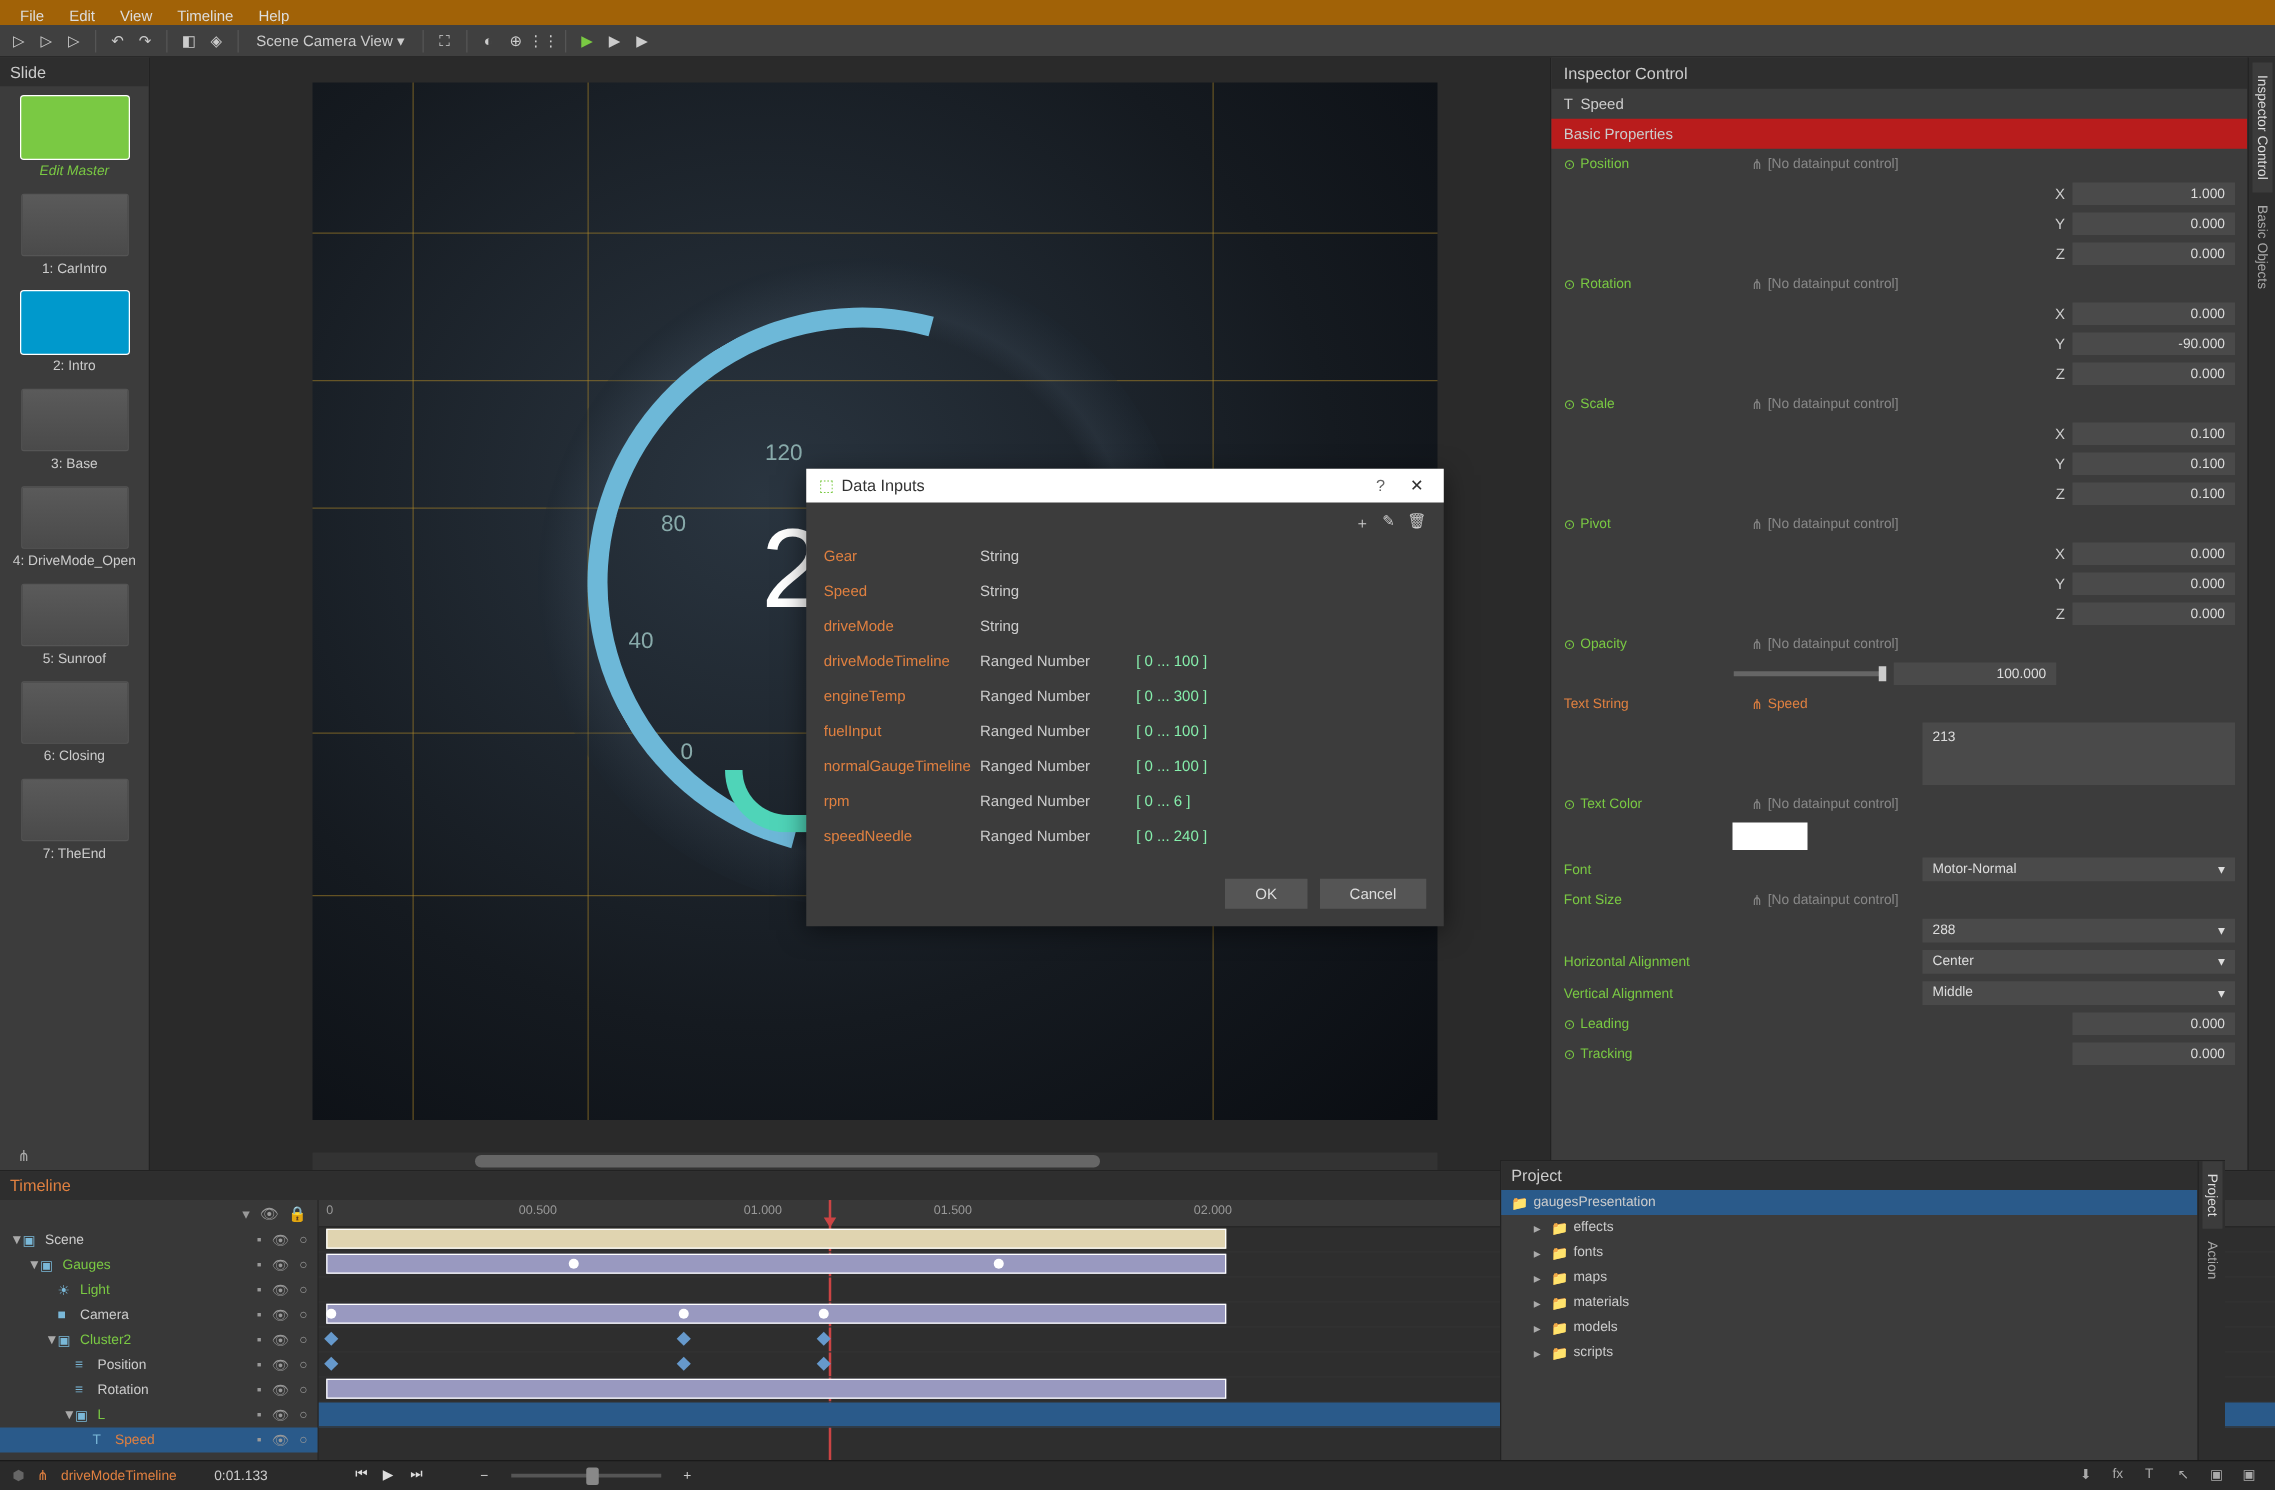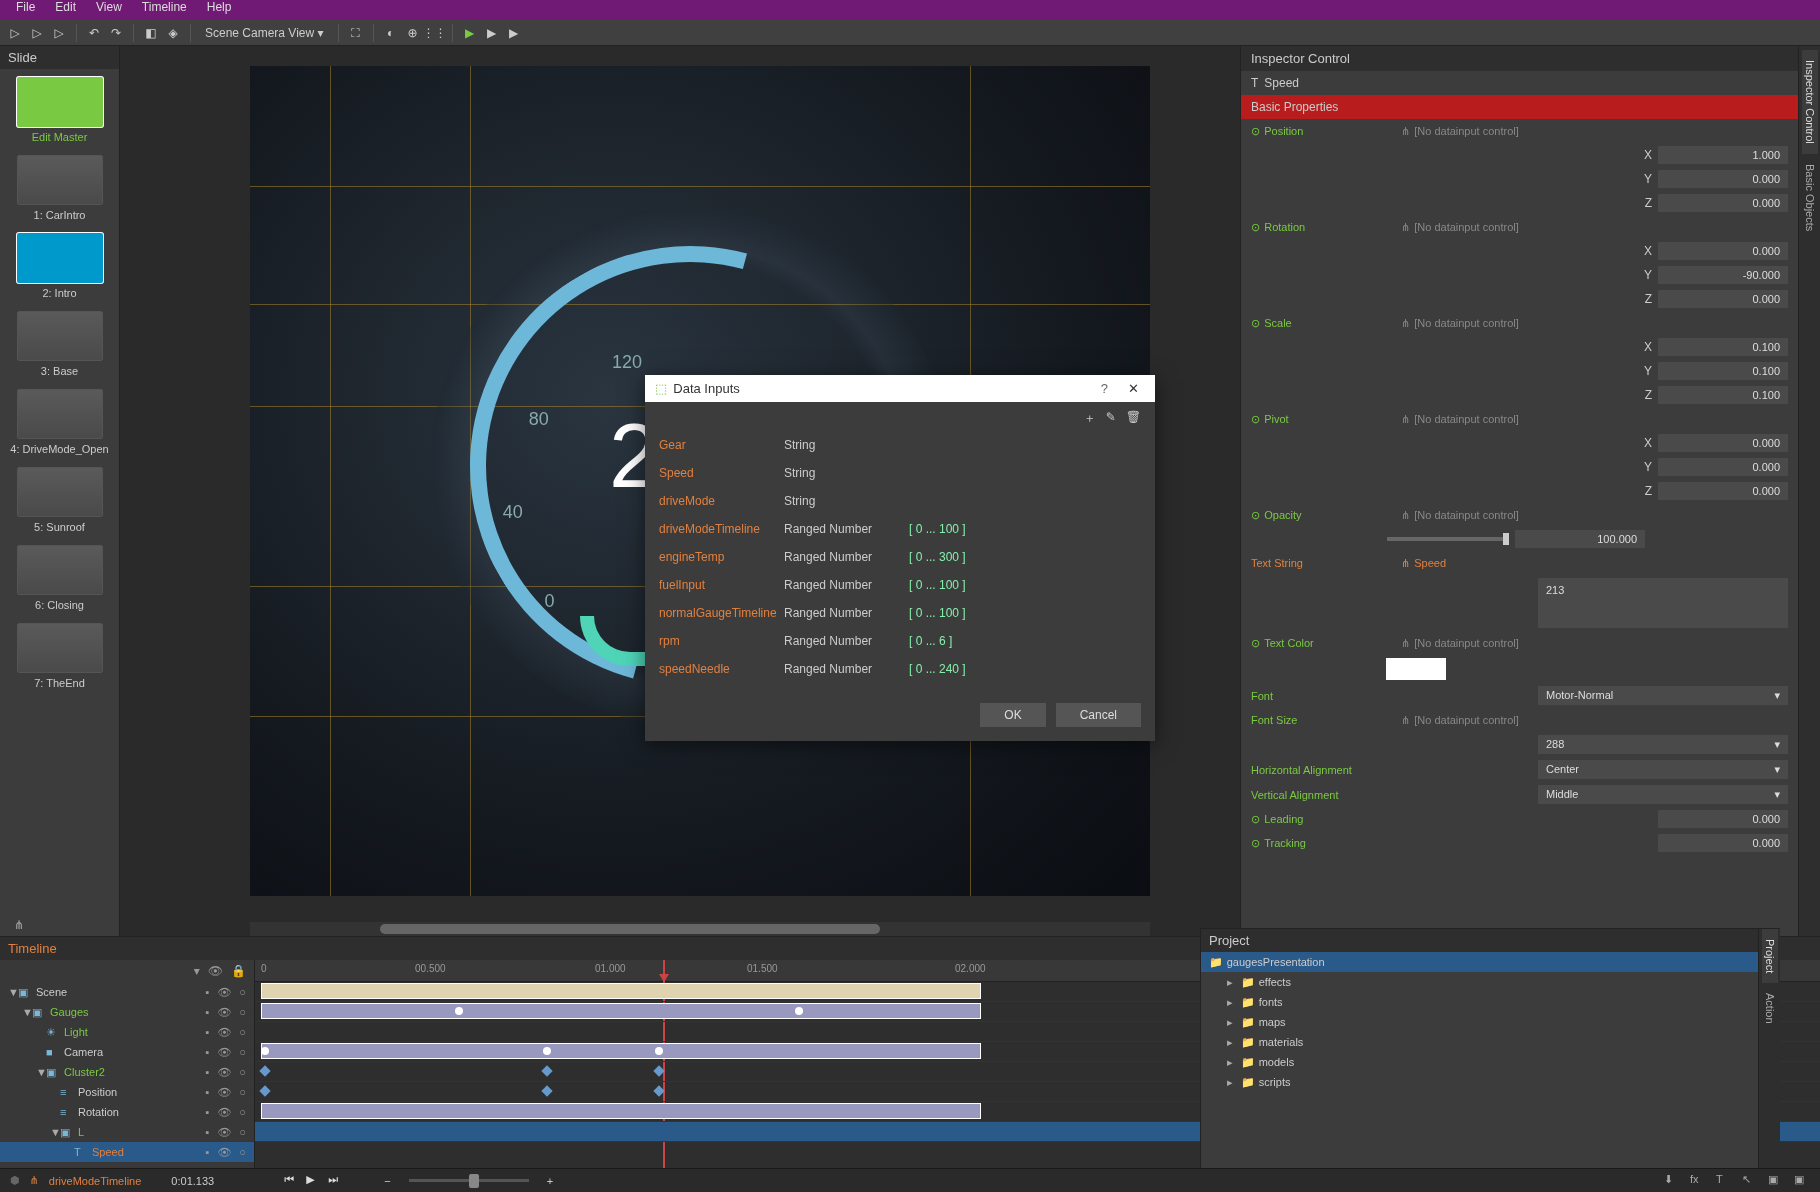--- a/index.html
+++ b/index.html
@@ -1,40 +1,40 @@
 <!DOCTYPE html>
 <html><head>
 <meta charset="utf-8">
 <style>
 * { margin: 0; padding: 0; box-sizing: border-box; font-family: -apple-system, "Segoe UI", Tahoma, sans-serif; }
 body { background: #2a2a2a; color: #ccc; font-size: 12px; overflow: hidden; width: 1820px; height: 1192px; position: relative; }
 
 
-.menubar { height: 20px; background: #701a75; display: flex; align-items: flex-start; padding: 0 6px; }
+.menubar { height: 20px; background: #a16207; display: flex; align-items: flex-end; padding: 0 6px; }
 .menubar span { padding: 0 10px; cursor: pointer; color: #ddd; }
 
 
 .toolbar { height: 26px; background: #404040; display: flex; align-items: center; padding: 0 6px; gap: 4px; border-bottom: 1px solid #222; }
 .tb-icon { width: 18px; height: 18px; display: inline-flex; align-items: center; justify-content: center; color: #ccc; }
 .tb-sep { width: 1px; height: 18px; background: #555; margin: 0 4px; }
 .tb-text { color: #ccc; padding: 0 6px; }
 .tb-play { color: #7ac943; }
 
 
 .main { display: flex; height: 890px; }
 
 
 .slide-panel { width: 120px; background: #3c3c3c; border-right: 1px solid #222; }
 .panel-title { background: #2e2e2e; padding: 4px 8px; color: #ccc; font-size: 13px; }
 .slide-item { padding: 8px 0 4px; text-align: center; }
 .slide-thumb { width: 86px; height: 50px; margin: 0 auto 4px; border: 1px solid #555; background: linear-gradient(#5a5a5a, #4a4a4a); border-radius: 2px; }
 .slide-thumb.master { background: #7ac943; border: 2px solid #7ac943; box-shadow: 0 0 0 1px #fff; }
 .slide-thumb.intro { background: #0099cc; border: 2px solid #0099cc; box-shadow: 0 0 0 1px #fff; }
 .slide-label { color: #ccc; font-size: 11px; }
-.slide-label.master { color: #7ac943; }
+.slide-label.master { color: #7ac943; font-style: italic; }
 
 
 .viewport { flex: 1; background: #2a2a2a; position: relative; overflow: hidden; }
 .canvas-bg { position: absolute; left: 130px; top: 20px; width: 900px; height: 830px; background: radial-gradient(ellipse at 40% 40%, #2a3540 0%, #151a20 60%, #0a0d12 100%); }
 .gauge-wrap { position: absolute; left: 180px; top: 140px; width: 520px; height: 520px; }
 .gauge-arc-outer { position: absolute; inset: 0; border-radius: 50%; background: radial-gradient(circle, transparent 55%, rgba(90,110,130,0.15) 60%, rgba(30,40,50,0.3) 70%, transparent 75%); }
 .gauge-arc-blue { position: absolute; left: 40px; top: 40px; width: 440px; height: 440px; border-radius: 50%; border: 16px solid transparent; border-top-color: #6db8d8; border-left-color: #6db8d8; transform: rotate(-30deg); }
 .gauge-tick { position: absolute; color: #8aa; font-size: 18px; }
 .gauge-center-speed { position: absolute; left: 50%; top: 48%; transform: translate(-50%,-50%); color: #fff; font-size: 90px; font-weight: 300; letter-spacing: 4px; }
 .gauge-unit { position: absolute; left: 50%; top: 35%; transform: translateX(-50%); color: #9ab; font-size: 16px; }

